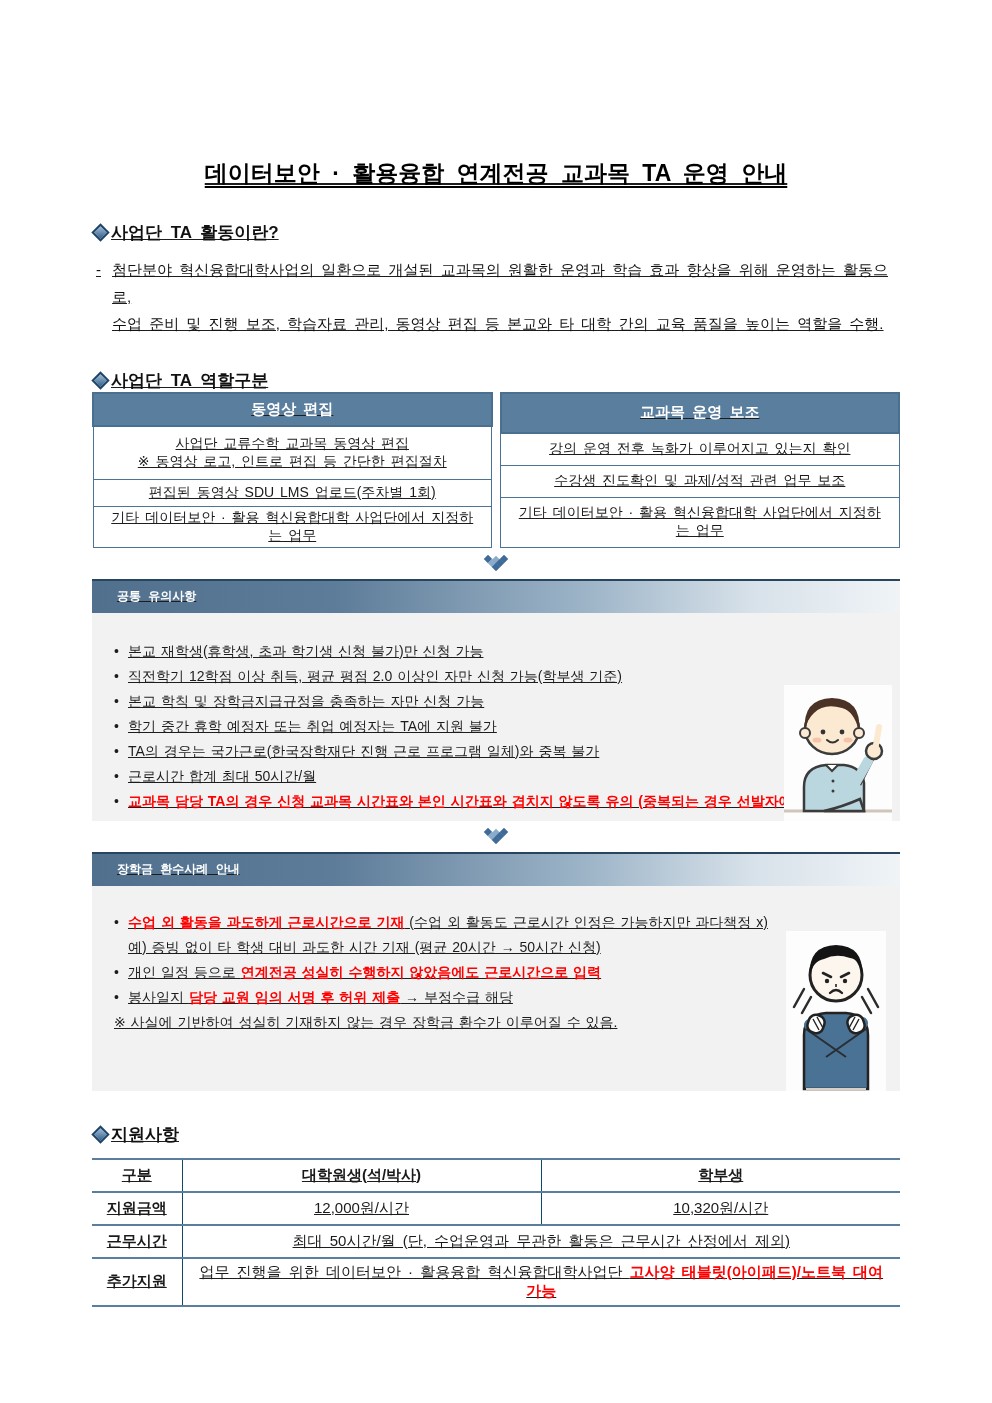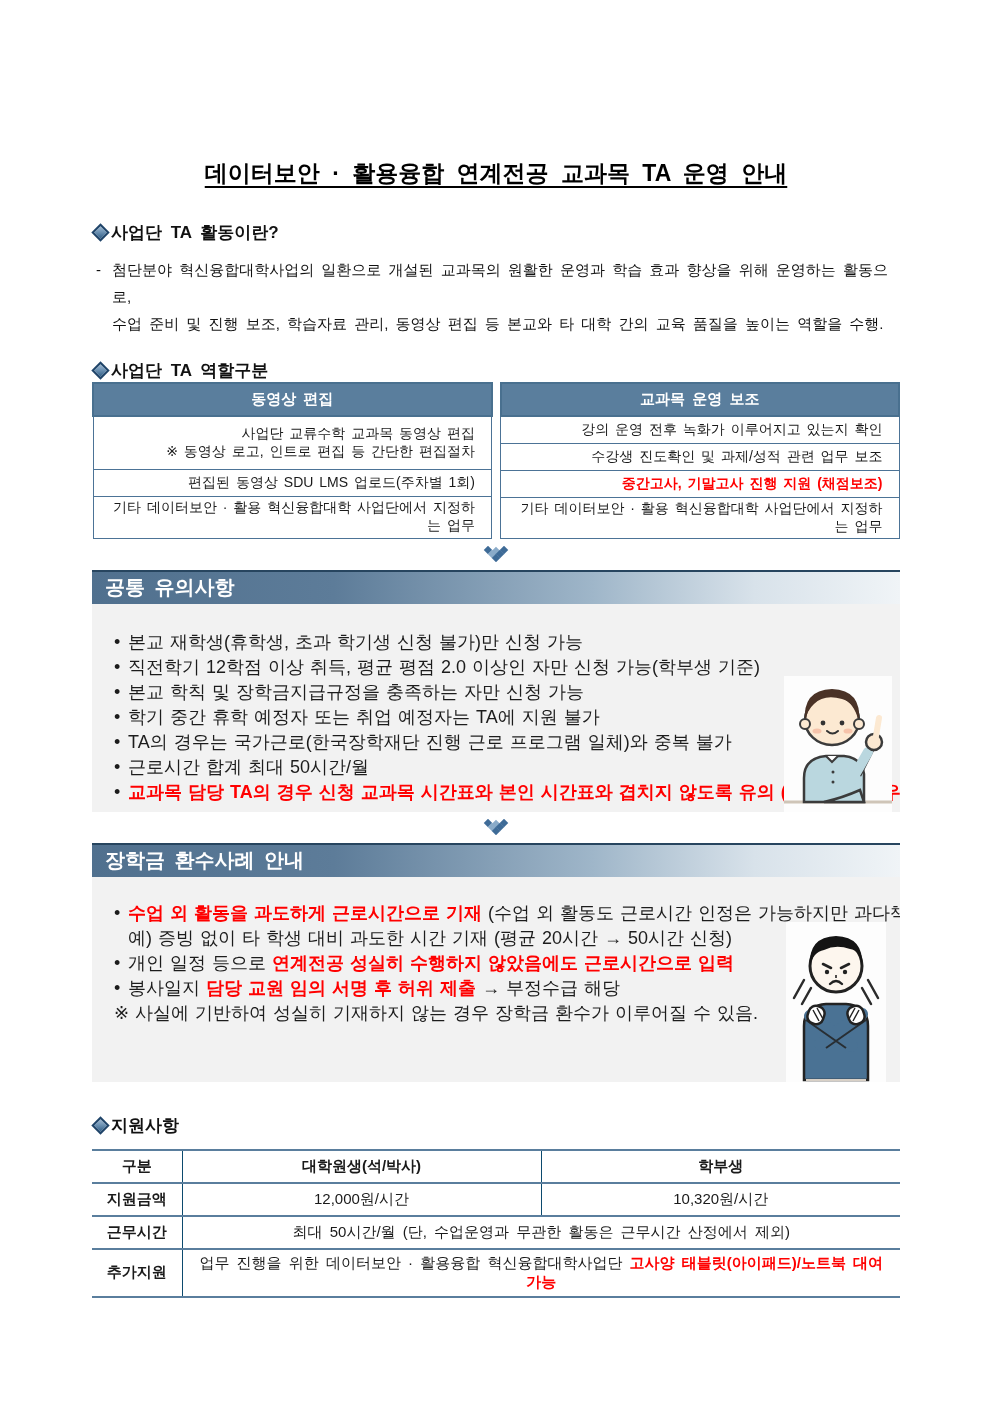--- a/index.html
+++ b/index.html
@@ -2,33 +2,33 @@
 <html><head>
 <meta charset="utf-8">
 <style>
   * { margin: 0; padding: 0; box-sizing: border-box; }
   html, body { background: #ffffff; }
   body {
     width: 992px; min-height: 1403px; margin: 0 auto;
     font-family: "Liberation Sans", "DejaVu Sans", sans-serif;
     color: #1d1d1d;
   }
-  .page { position: relative; width: 992px; min-height: 1403px; }
+  .page { position: relative; width: 992px; min-height: 1403px; text-decoration: underline; }
   .content { width: 808px; margin: 0 auto; padding-top: 158px; }
 
   
   .doc-title {
     text-align: center; font-size: 23px; font-weight: 700; color: #000;
     text-decoration: underline; text-underline-offset: 5px; word-spacing: 6px;
   }
 
   
   .sec-heading { display: flex; align-items: center; gap: 4px; font-size: 17px; font-weight: 700; color: #111; word-spacing: 4px; }
   .sec-heading.h1 { margin-top: 32px; }
-  .sec-heading.h2 { margin-top: 22px; }
+  .sec-heading.h2 { margin-top: 32px; }
   .sec-heading.h3 { margin-top: 32px; }
   .diamond {
     width: 13px; height: 13px; transform: rotate(45deg); flex: 0 0 13px;
     background: linear-gradient(135deg, #a3bcd4 0%, #6f94b5 45%, #2f5d86 100%);
     border: 2px solid #1f4469; margin-left: 2px;
   }
 
   
   .intro { margin-top: 12px; font-size: 15px; line-height: 27px; color: #111; word-spacing: 3px; padding-left: 4px; }
   .intro-row { display: flex; }
@@ -36,42 +36,42 @@
   .intro-cont { padding-left: 16px; }
 
   
   .tables-row { display: flex; gap: 7px; margin-top: 0; }
   .role-table { flex: 1 1 0; border-collapse: collapse; table-layout: fixed; }
   .role-table th {
     background: #5a7e9d; color: #ffffff; font-size: 15px; font-weight: 700;
     height: 33px; border: 2px solid #49708f; word-spacing: 3px;
   }
   .role-table td {
-    border: 1.5px solid #4c7396; text-align: right; font-size: 14px;
+    border: 1.5px solid #4c7396; text-align: center; font-size: 14px;
     height: 27px; padding: 2px 16px; color: #1a1a1a; word-spacing: 2px;
   }
   .role-table td.dbl { height: 53px; }
   .role-table .red-cell { color: #ff0000; font-weight: 700; }
 
   
   .divider { text-align: center; margin: 7px 0 6px 0; line-height: 0; }
 
   
   .band {
     margin-top: 8px; height: 34px; line-height: 31px;
     border-top: 2px solid #27455f;
     background: linear-gradient(to right, #50708e 0%, #5d7c99 30%, #9fb6c9 62%, #d8e2ea 82%, #f0f4f7 100%);
-    color: #ffffff; font-size: 20px; font-weight: 700; padding-left: 13px; word-spacing: 4px;
+    color: #ffffff; font-size: 12px; font-weight: 700; padding-left: 25px; word-spacing: 4px;
   }
 
   
   .panel { position: relative; background: #f2f2f2; width: 100%; overflow: hidden; }
   .panel-1 { height: 208px; padding: 26px 150px 10px 22px; }
   .panel-2 { height: 205px; padding: 24px 150px 10px 22px; }
-  .p-line { font-size: 18px; line-height: 25px; color: #1c1c1c; word-spacing: 1px; white-space: nowrap; }
+  .p-line { font-size: 14px; line-height: 25px; color: #1c1c1c; word-spacing: 1px; white-space: nowrap; }
   .p-line .marker { display: inline-block; width: 14px; }
   .p-line.ex { padding-left: 14px; }
   .red-bold { color: #ff0000; font-weight: 700; }
   .illu { position: absolute; bottom: 0; }
   .illu-1 { right: 8px; width: 108px; height: 136px; }
   .illu-2 { right: 14px; width: 100px; height: 160px; }
 
   
   .support-table { width: 100%; margin-top: 12px; border-collapse: collapse; table-layout: fixed; }
   .support-table tr { height: 33px; }
@@ -134,23 +134,20 @@
       <table class="role-table">
         <tbody>
           <tr>
               <th>교과목 운영 보조</th>
             </tr>
           <tr>
               <td>강의 운영 전후 녹화가 이루어지고 있는지 확인</td>
             </tr>
           <tr>
               <td>수강생 진도확인 및 과제/성적 관련 업무 보조</td>
-            </tr>
-          <tr>
-              <td class="red-cell">중간고사, 기말고사 진행 지원 (채점보조)</td>
             </tr>
           <tr>
               <td>기타 데이터보안 · 활용 혁신융합대학 사업단에서 지정하는 업무</td>
             </tr>
         </tbody>
       </table>
     </div>
 
     <div class="divider">
       <svg width="26" height="16" viewBox="0 0 26 16">

